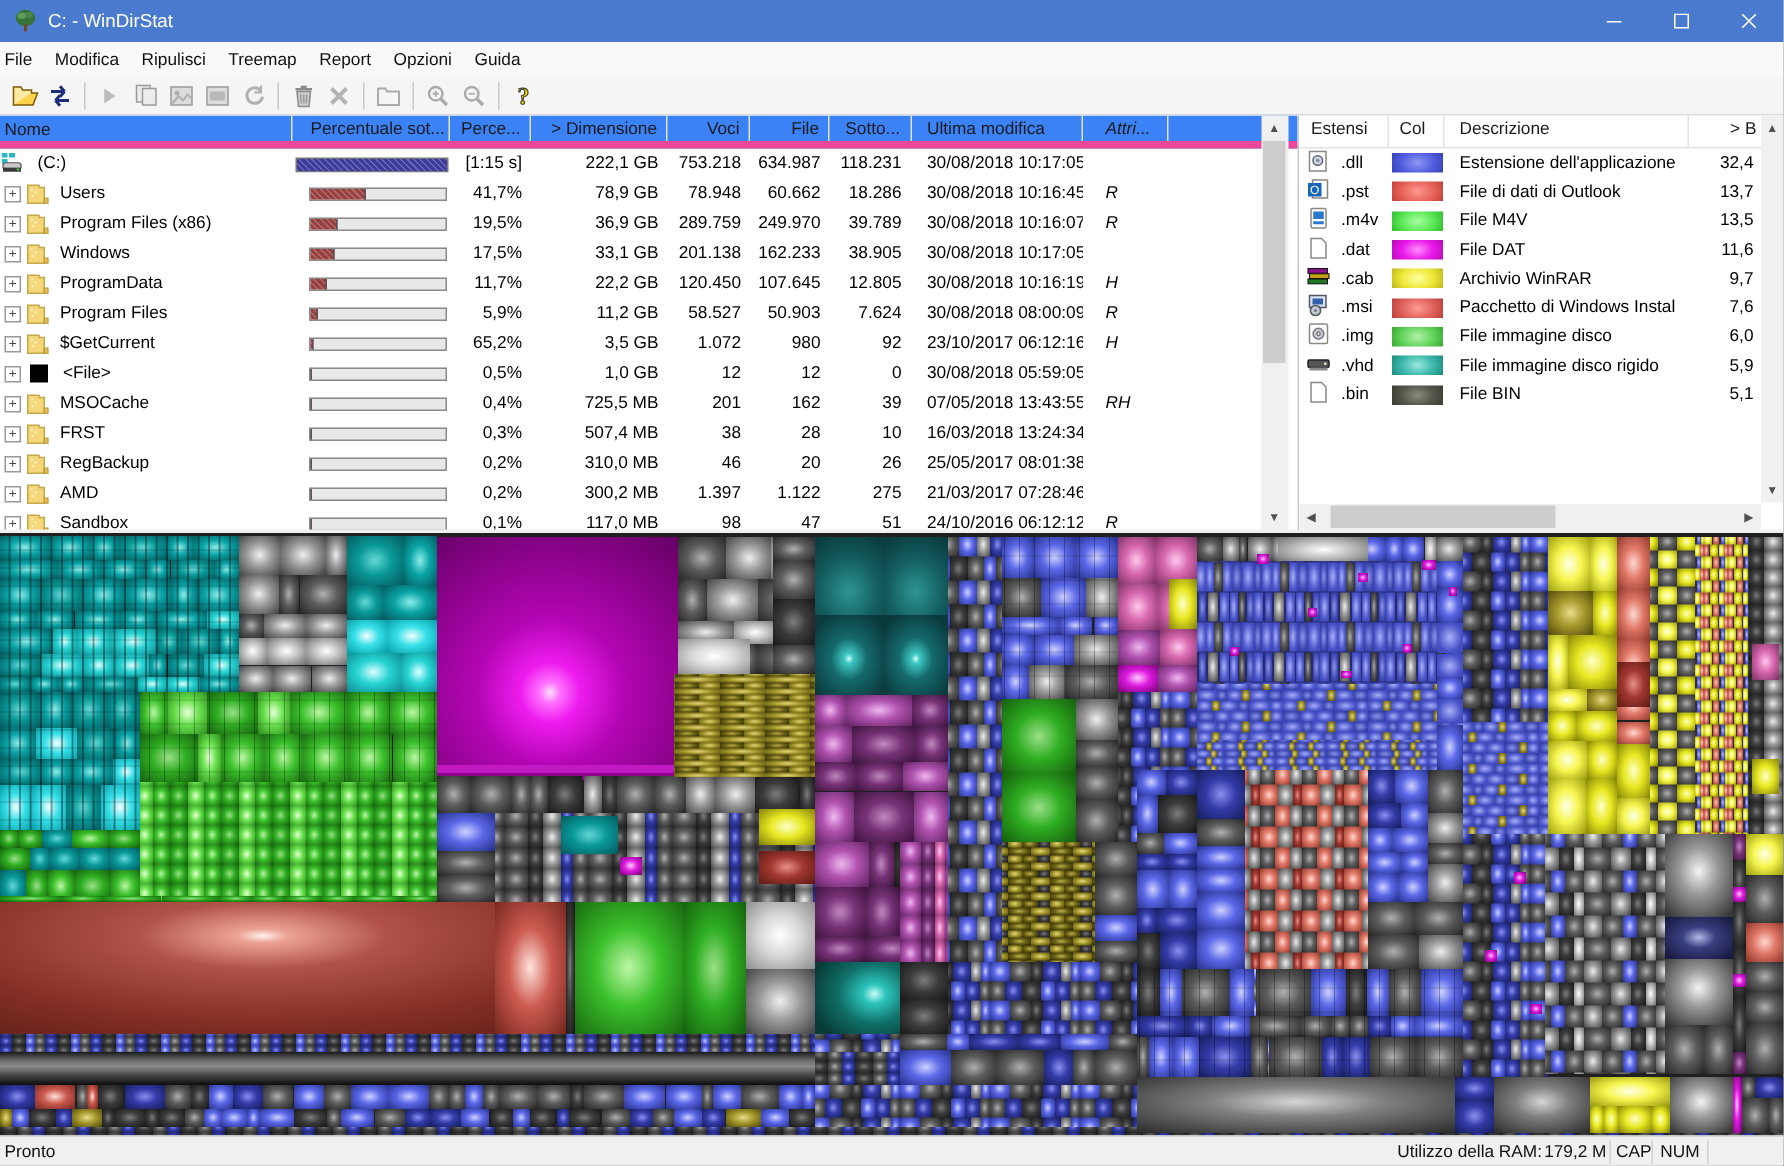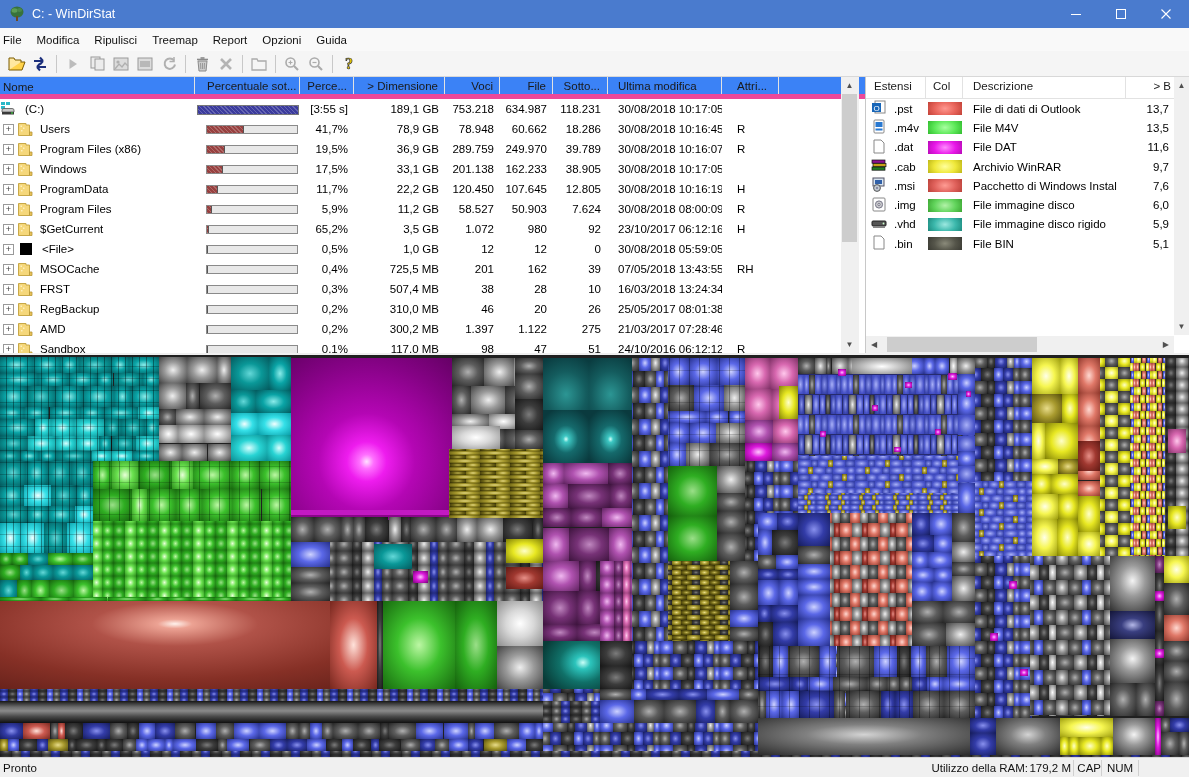--- a/index.html
+++ b/index.html
@@ -20,21 +20,21 @@
 .row { display:flex; height:20px; align-items:center; }
 .row > div { white-space:nowrap; overflow:hidden; }
 .c-name { width:195px; flex:0 0 195px; display:flex; align-items:center; }
 .c-bar { width:105px; flex:0 0 105px; }
 .c-pct { width:54px; flex:0 0 54px; text-align:right; padding-right:6px; }
 .c-dim { width:91px; flex:0 0 91px; text-align:right; padding-right:6px; }
 .c-voci { width:55px; flex:0 0 55px; text-align:right; padding-right:6px; }
 .c-file { width:53px; flex:0 0 53px; text-align:right; padding-right:6px; }
 .c-sotto { width:55px; flex:0 0 55px; text-align:right; padding-right:7px; }
 .c-data { width:114px; flex:0 0 114px; text-align:left; padding-left:10px; }
-.c-attr { width:57px; flex:0 0 57px; text-align:left; padding-left:15px; }
+.c-attr { width:57px; flex:0 0 57px; text-align:left; padding-left:15px;font-style:italic; }
 .hdr .c-name { padding-left:3px; }
 .hdr .c-bar { padding-left:12px; }
 .bar { width:92px; height:9px; margin-left:11px; margin-top:1px; border:1px solid #8a8a8a; background:#e8e8e8; }
 .bar.full { margin-left:2px; width:102px; height:10px; border:1px solid #777; }
 .barnavy { width:100%; height:100%; background:#3b3b9d; background-image:repeating-linear-gradient(45deg, rgba(255,255,255,0.22) 0 1px, transparent 1px 3px); }
 .barfill { height:100%; background:#97403f; background-image:repeating-linear-gradient(45deg, rgba(255,255,255,0.22) 0 1px, transparent 1px 3px); border-right:1px solid #555; }
 .exp { display:inline-block; width:11px; height:11px; border:1px solid #999; font-size:9px; line-height:9px; text-align:center; color:#444; margin-left:3px; margin-right:4px; background:#fff; flex:none; }
 .fi { margin-right:7px; flex:none; }
 .vscroll { position:absolute; top:0; width:17px; height:276px; background:#f0f0f0; }
 .varr { position:absolute; left:0; width:17px; height:17px; color:#505050; font-size:8px; text-align:center; line-height:17px; }
@@ -198,22 +198,22 @@
               <rect x="1" y="10" width="12" height="2.5" fill="#3a3a3a"></rect>
               <circle cx="11" cy="11" r="0.9" fill="#40c040"></circle>
             </svg>
             <span class="nm">(C:)</span>
           </div>
           <div class="c-bar">
             <div class="bar full">
               <div class="barnavy"></div>
             </div>
           </div>
-          <div class="c-pct">[3:55 s]</div>
-          <div class="c-dim">189,1 GB</div>
+          <div class="c-pct">[1:15 s]</div>
+          <div class="c-dim">222,1 GB</div>
           <div class="c-voci">753.218</div>
           <div class="c-file">634.987</div>
           <div class="c-sotto">118.231</div>
           <div class="c-data">30/08/2018 10:17:05</div>
           <div class="c-attr"></div>
         </div>
         <div class="row">
           <div class="c-name">
             <span class="exp">+</span>
             <svg class="fi" width="15" height="14" viewBox="0 0 15 14">
@@ -515,20 +515,31 @@
     <div class="vthumb" style="top:17px;height:148px"></div>
     <div class="varr" style="bottom:0">▼</div>
   </div>
  </div>
  <div class="rightpane">
   <div class="ehdr">
         <div style="width:60px;padding-left:8px">Estensi</div>
         <div style="width:37px;padding-left:7px">Col</div>
         <div style="flex:1;padding-left:10px">Descrizione</div>
         <div style="width:48px;text-align:right;padding-right:3px;border-right:none">&gt; B</div>
+      </div>
+  <div class="erow">
+        <span class="eicon"><svg width="16" height="15" viewBox="0 0 16 15">
+            <rect x="2" y="1" width="11" height="13" fill="#fff" stroke="#888"></rect>
+            <circle cx="7.5" cy="7" r="3.2" fill="#d0d8e8" stroke="#667"></circle>
+            <circle cx="7.5" cy="7" r="1.2" fill="#889"></circle>
+          </svg></span>
+        <span class="eext">.dll</span>
+        <span class="sw" style="background:radial-gradient(ellipse 70% 120% at 50% 50%, #8e97f0 0%, #525ee0 45%, #2a35a0 100%)"></span>
+        <span class="edesc">Estensione dell'applicazione</span>
+        <span class="enum">32,4</span>
       </div>
       <div class="erow">
         <span class="eicon"><svg width="16" height="15" viewBox="0 0 16 15">
             <rect x="4" y="1" width="10" height="12" fill="#fff" stroke="#888"></rect>
             <rect x="1" y="3" width="9" height="9" fill="#1866b8"></rect>
             <text x="5.5" y="10.5" font-size="8" fill="#fff" text-anchor="middle" font-family="Liberation Sans">O</text>
           </svg></span>
         <span class="eext">.pst</span>
         <span class="sw" style="background:radial-gradient(ellipse 70% 120% at 50% 50%, #ff9890 0%, #e8645a 45%, #b03228 100%)"></span>
         <span class="edesc">File di dati di Outlook</span>

